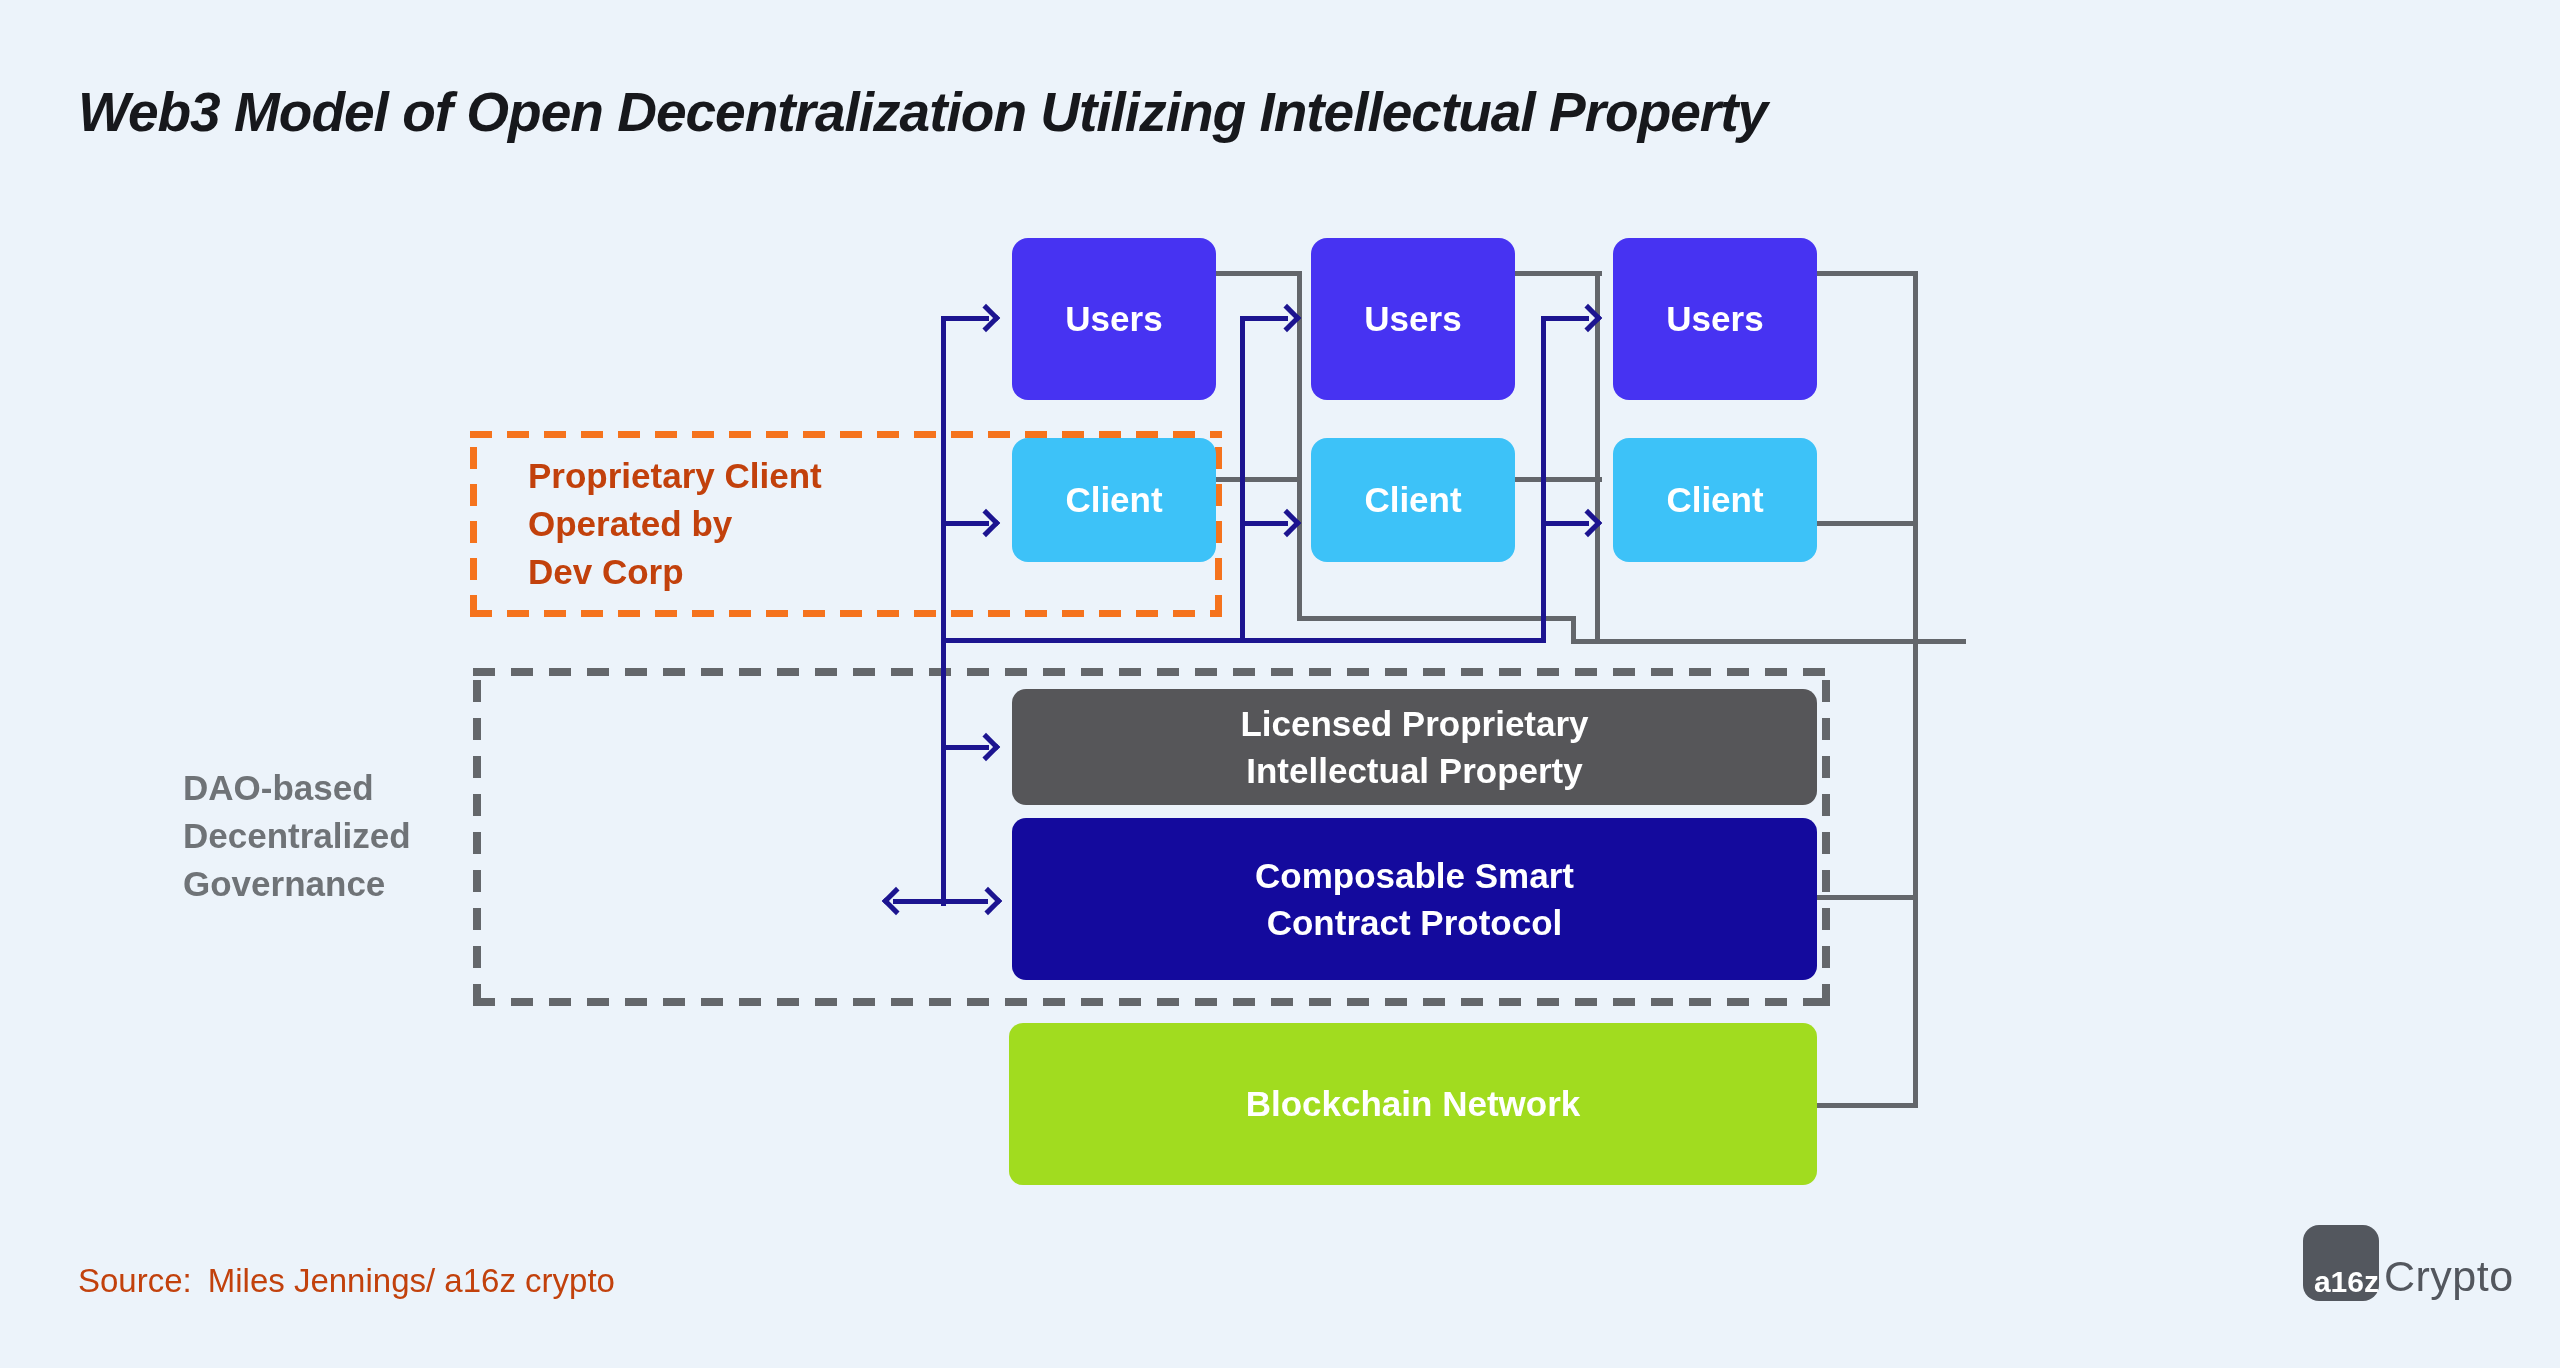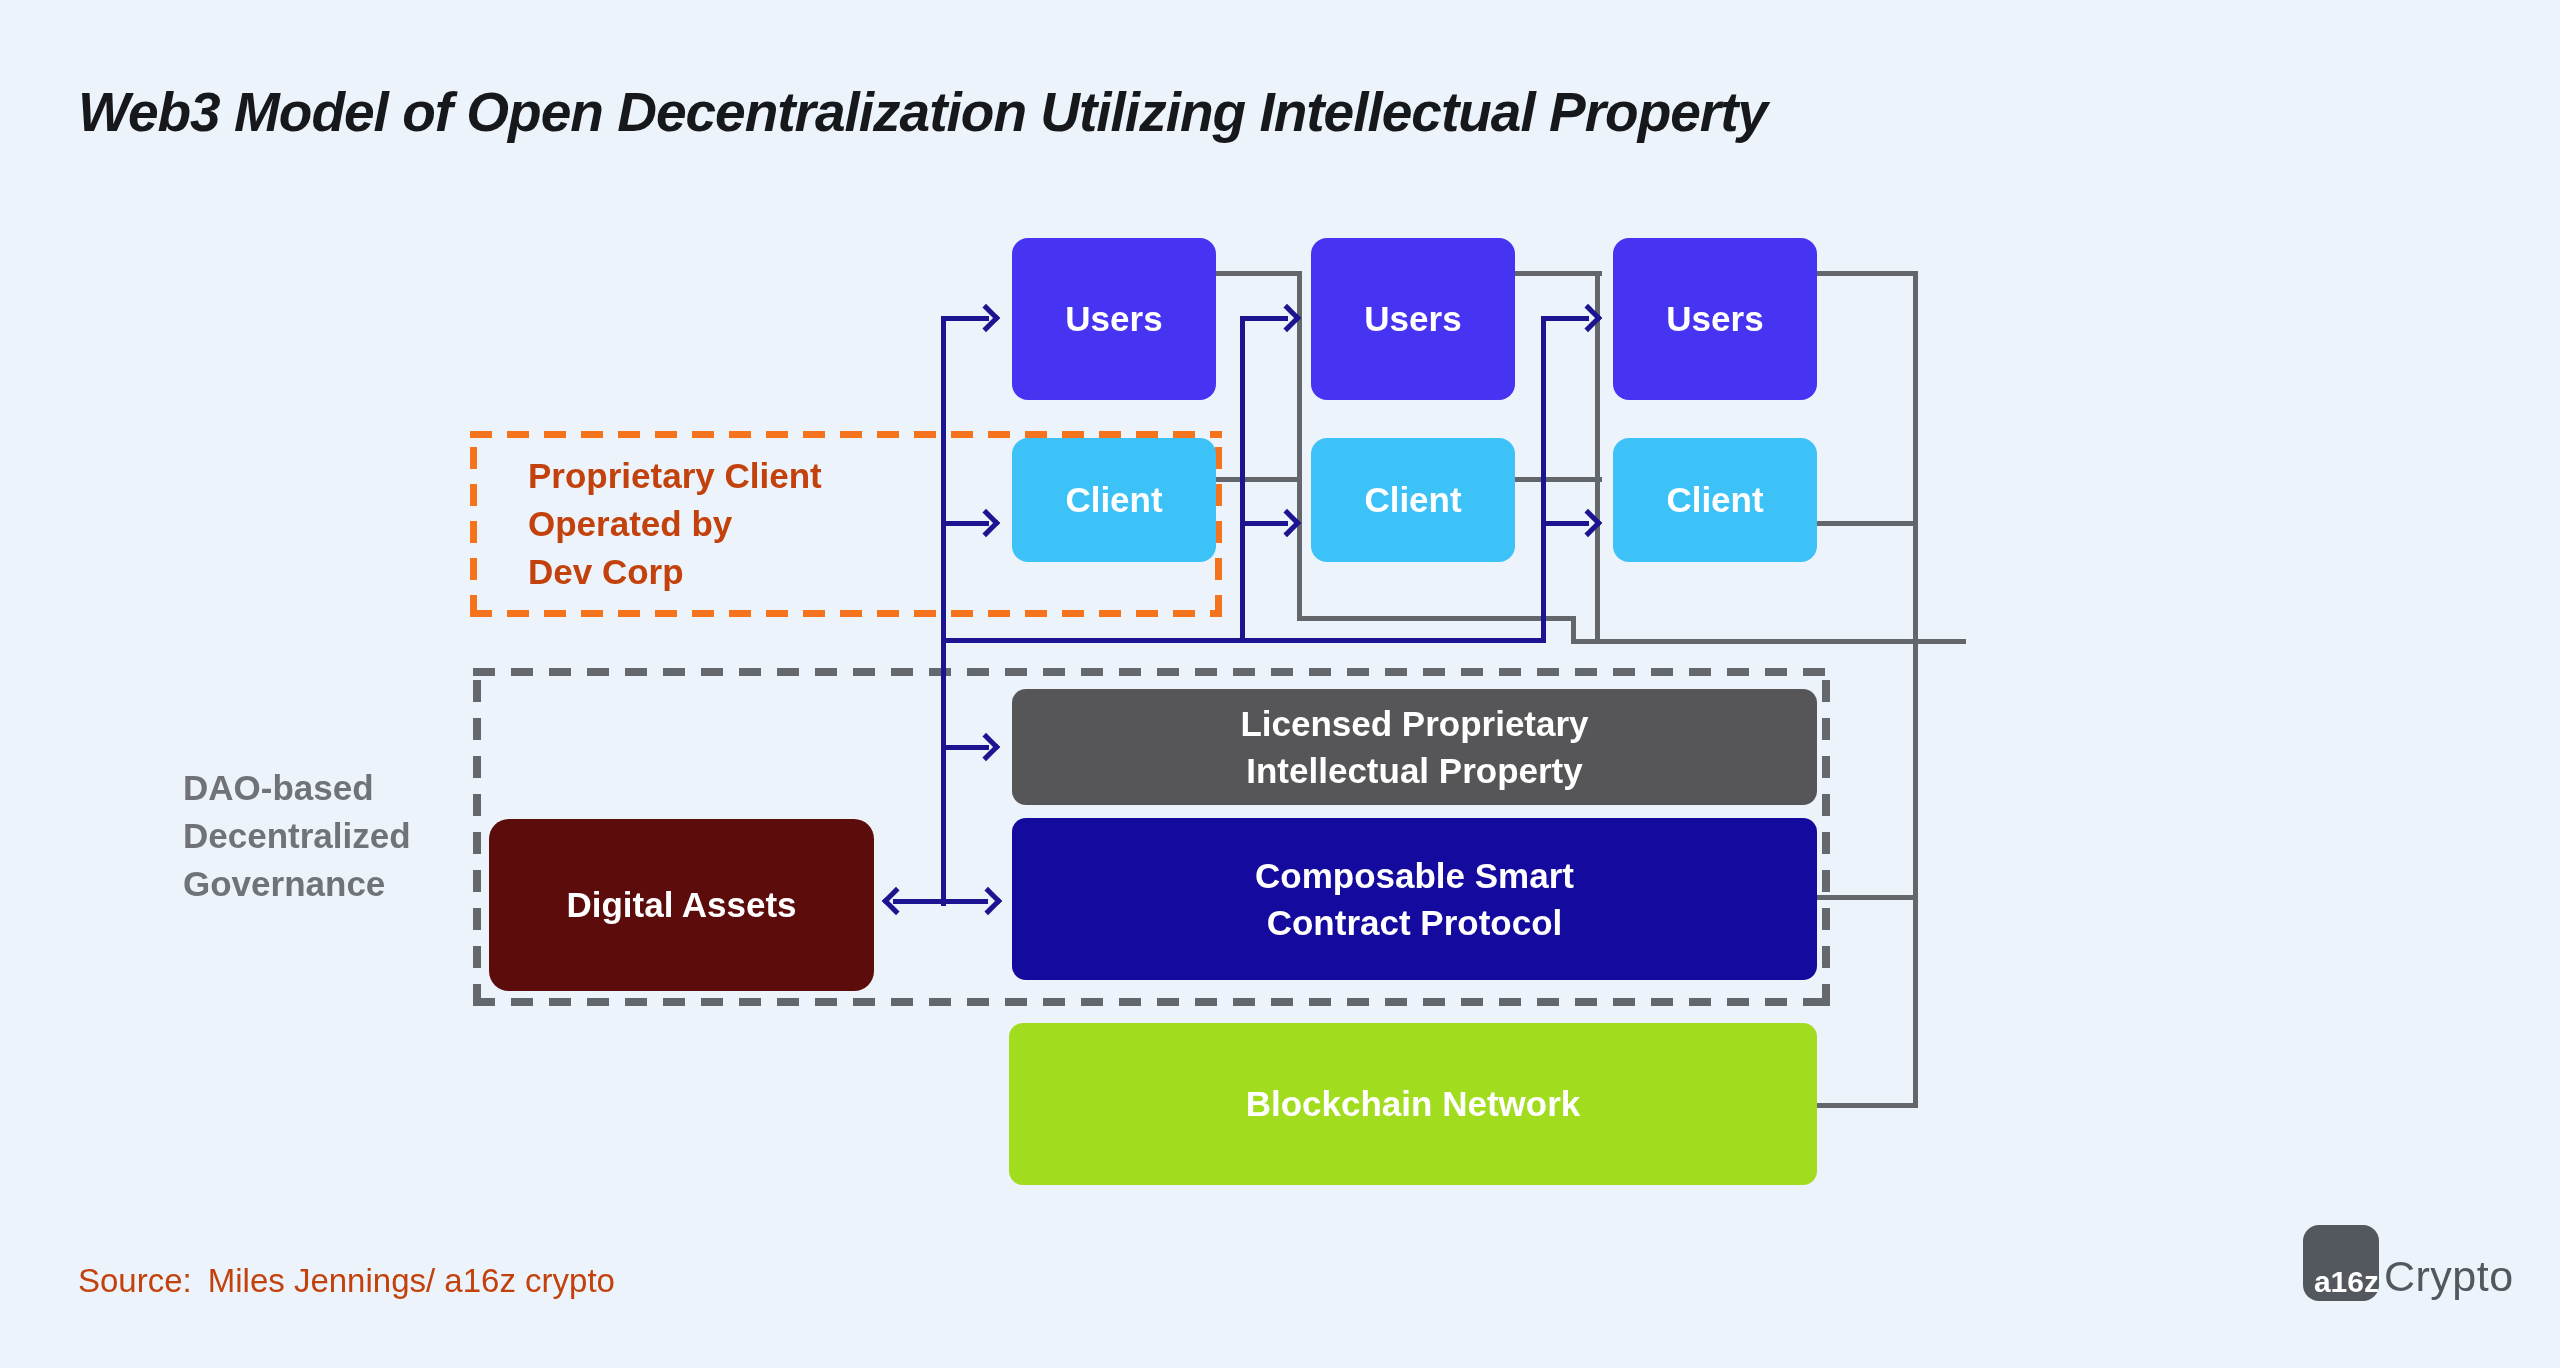--- a/index.html
+++ b/index.html
@@ -180,23 +180,20 @@
   <div class="box client" id="c1">
     <span class="ln">Client</span>
   </div>
   <div class="box client" id="c2">
     <span class="ln">Client</span>
   </div>
   <div class="box client" id="c3">
     <span class="ln">Client</span>
   </div>
 
-  <div class="box assets">
-    <span class="ln">Digital Assets</span>
-  </div>
   <div class="box licensed">
     <span class="ln">Licensed Proprietary</span>
     <span class="ln">Intellectual Property</span>
   </div>
   <div class="box protocol">
     <span class="ln">Composable Smart</span>
     <span class="ln">Contract Protocol</span>
   </div>
   <div class="box blockchain">
     <span class="ln">Blockchain Network</span>

